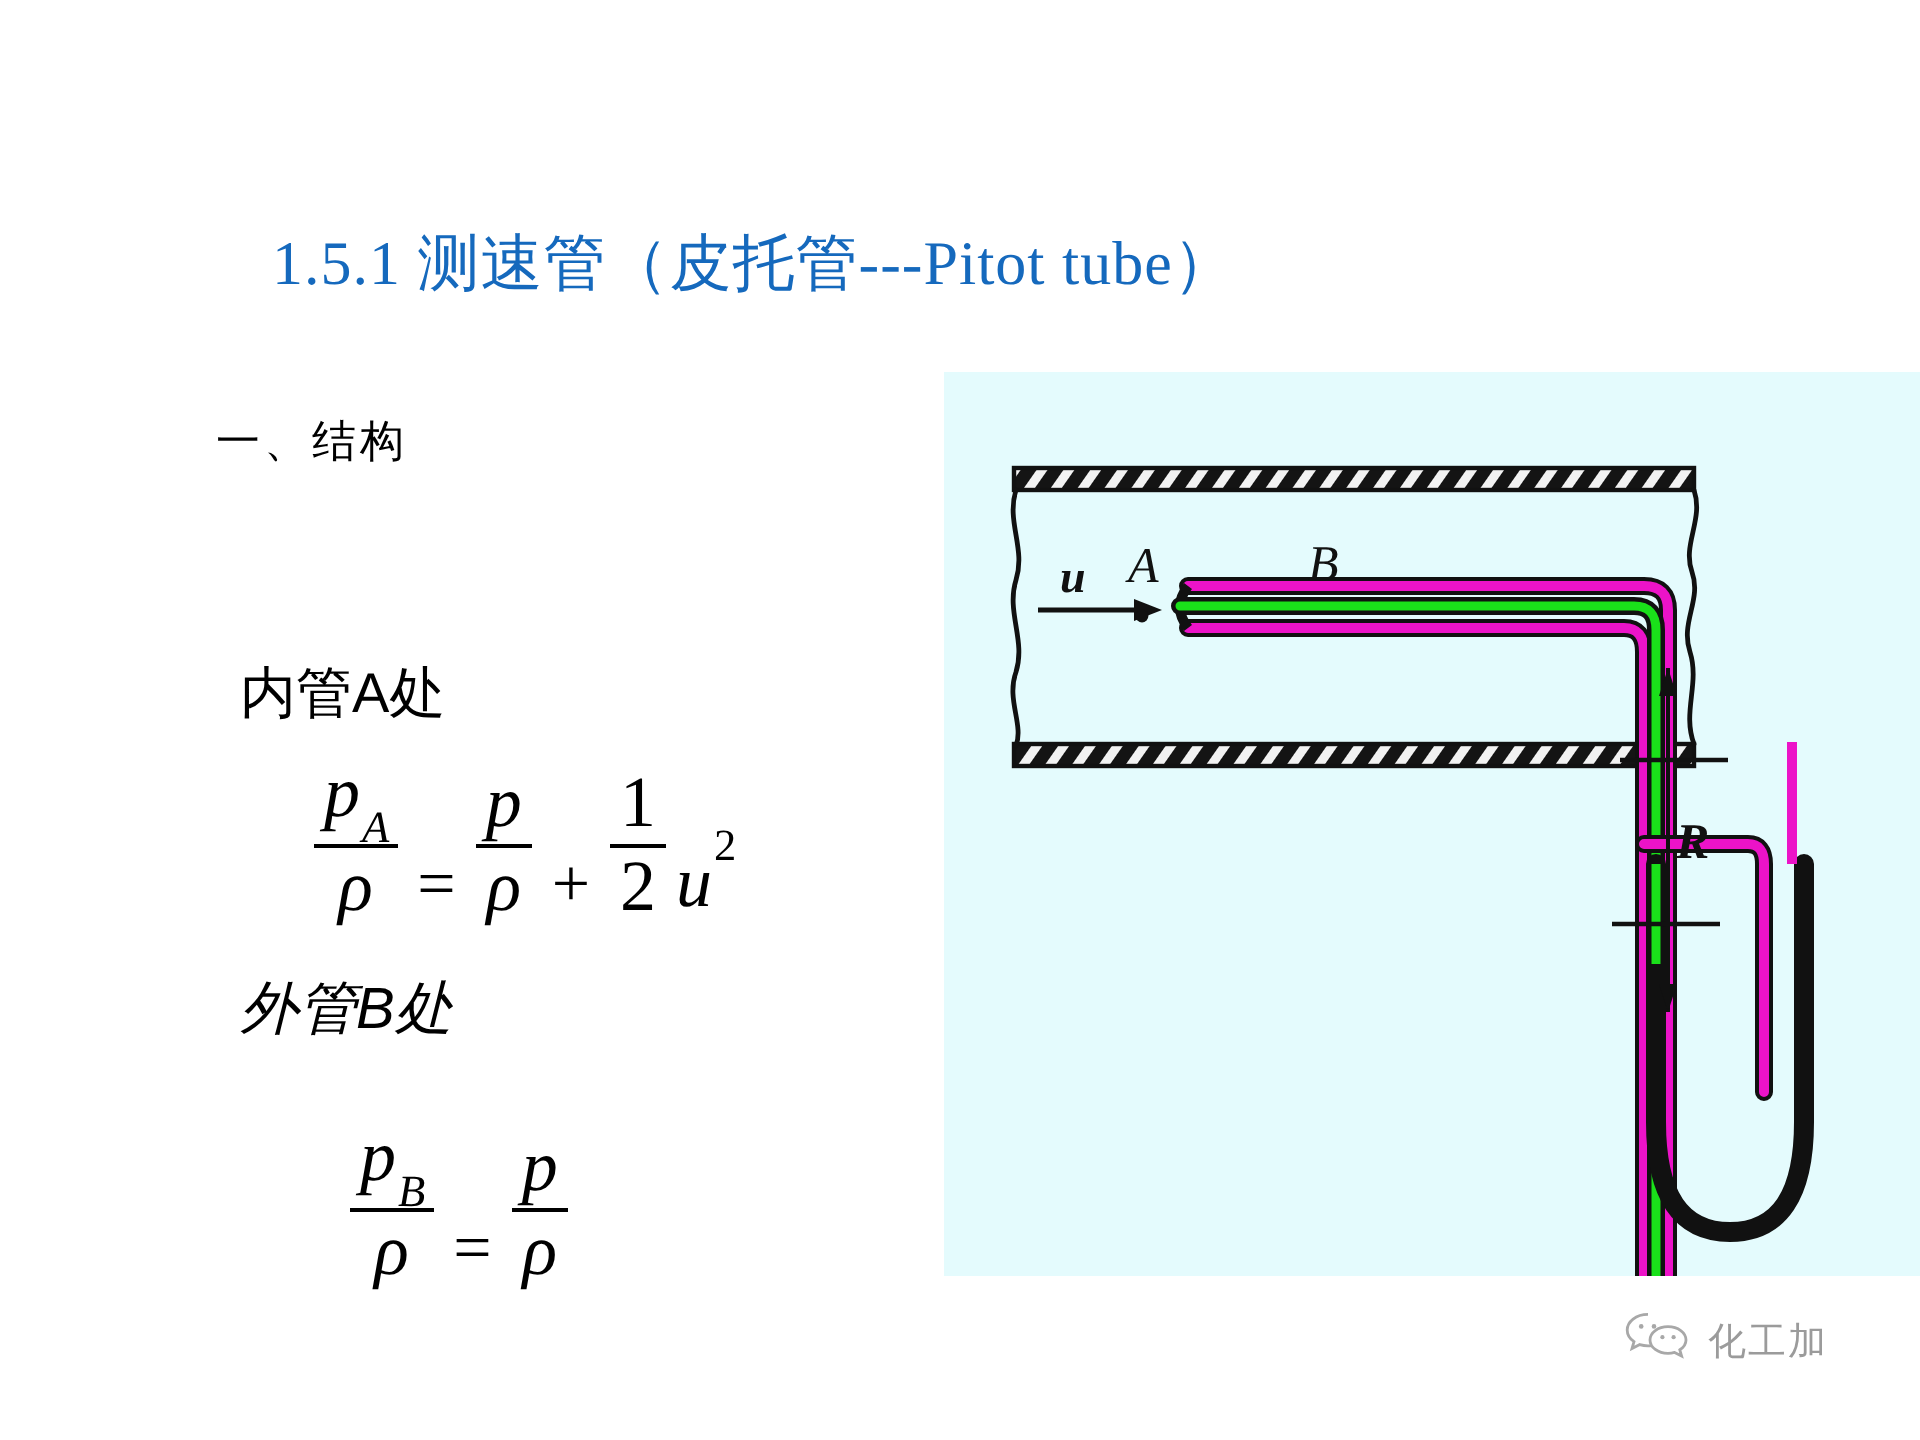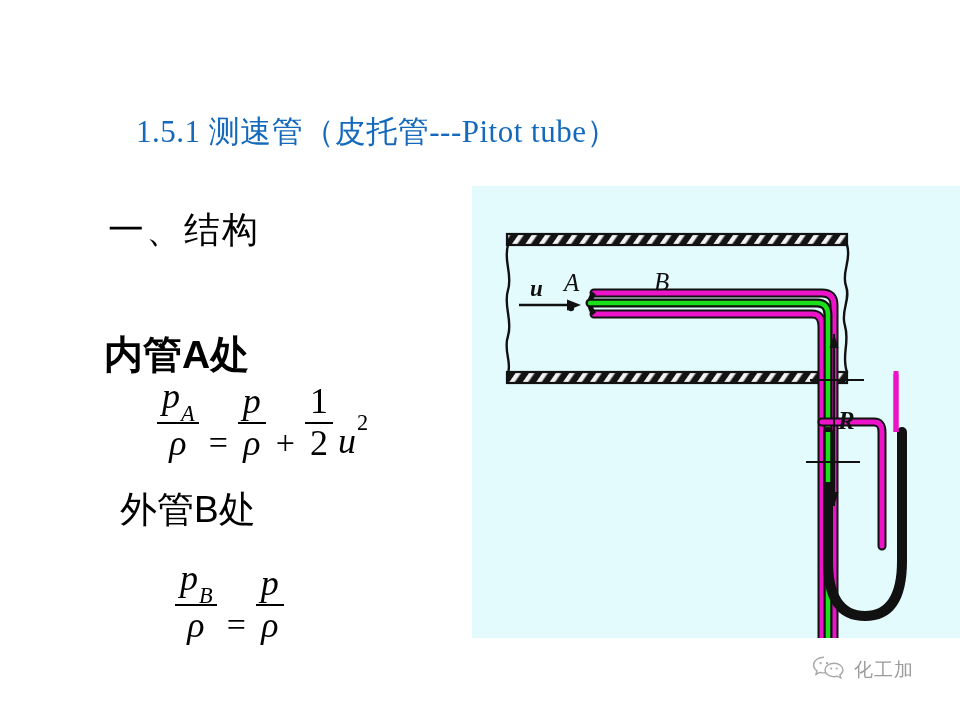--- a/index.html
+++ b/index.html
@@ -38,39 +38,39 @@
   
   .bullet {
     position: absolute;
     color: #000000;
     font-family: "Liberation Sans", sans-serif;
     white-space: nowrap;
   }
   .bullet-1 {
     left: 108px;
     top: 206px;
-    font-size: 36px;
+    font-size: 22px;
     letter-spacing: 2px;
   }
   .bullet-2 {
     left: 108px;
     top: 266px;
     font-size: 34px;
     letter-spacing: 2px;
   }
   .sub-1 {
-    left: 104px;
+    left: 120px;
     top: 328px;
-    font-size: 39px;
-    font-weight: bold;
+    font-size: 28px;
   }
   .sub-2 {
     left: 120px;
     top: 485px;
-    font-size: 37px;
+    font-size: 29px;
+    font-style: italic;
   }
 
   
   .formula {
     position: absolute;
     font-family: "Liberation Serif", serif;
     color: #000000;
     display: flex;
     align-items: flex-end;
   }

